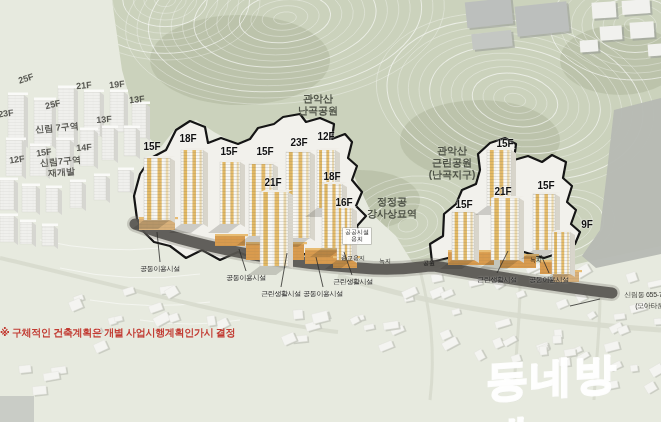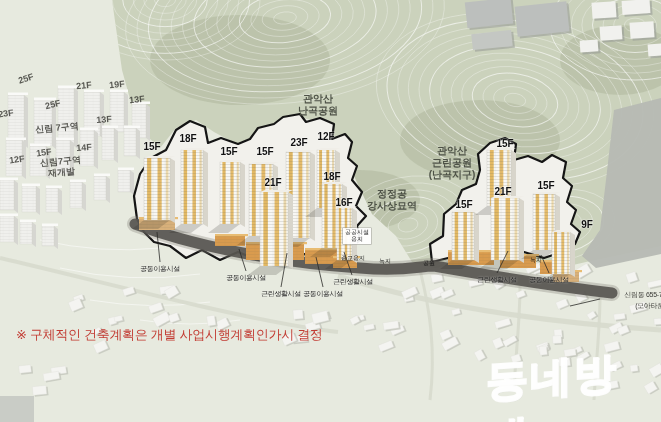--- a/index.html
+++ b/index.html
@@ -10,21 +10,21 @@
   .lab{position:absolute;pointer-events:none;white-space:pre-line;}
   .site-floor{font-weight:700;font-size:10px;line-height:1;color:#111;
     text-shadow:0 0 2px rgba(255,255,255,.85),0 0 1px rgba(255,255,255,.9);}
   .bg-floor{font-weight:600;font-size:9px;line-height:1;color:rgba(55,55,50,.82);}
   .area{font-weight:700;font-size:10px;line-height:1.2;color:#4e5247;text-align:center;}
   .area.district{color:rgba(72,72,66,.88);font-weight:600;font-size:9px;}
   .facility{font-weight:400;font-size:7px;line-height:1;color:#1c1c1c;letter-spacing:-.4px;
     text-shadow:0 0 2px rgba(255,255,255,.7);}
   .landuse{font-weight:400;font-size:6px;line-height:1.15;color:#161616;text-align:center;}
   .landuse.boxed{background:rgba(255,255,255,.93);padding:1px 2px;box-shadow:0 0 0 .5px #9a9a94;}
-  .red-note{position:absolute;left:16px;top:326px;font-size:13px;font-weight:400;
+  .red-note{position:absolute;left:0;top:326px;font-size:10px;font-weight:700;
     color:#c23b32;letter-spacing:-.3px;}
   .watermark{position:absolute;left:486px;top:348px;font-size:42px;font-weight:800;
     letter-spacing:2px;color:rgba(255,255,255,.10);
     -webkit-text-stroke:2.2px rgba(255,255,255,.92);
     text-shadow:0 0 1px rgba(255,255,255,.55),1px 1px 0 rgba(200,200,200,.35);
     transform:rotate(-4deg) skewX(-4deg);}
   .addr{position:absolute;left:592px;top:290px;width:74px;text-align:right;
     font-size:7px;line-height:1.5;color:#3c3c38;letter-spacing:-.3px;}
 </style>
 </head>
@@ -711,21 +711,21 @@
       <span class="lab bg-floor" style="left: 44px; top: 153px; transform: translate(-50%, -50%) rotate(-8deg);">15F</span>
       <span class="lab bg-floor" style="left: 17px; top: 160px; transform: translate(-50%, -50%) rotate(-8deg);">12F</span>
       <span class="lab area district" style="left: 57px; top: 128px; transform: translate(-50%, -50%) rotate(-5deg);">신림 7구역</span>
       <span class="lab area district" style="left: 61px; top: 167px; transform: translate(-50%, -50%) rotate(-5deg);">신림7구역
 재개발</span>
       <span class="lab area park" style="left: 318px; top: 105px; transform: translate(-50%, -50%) rotate(0deg);">관악산
 난곡공원</span>
       <span class="lab area park" style="left: 452px; top: 163px; transform: translate(-50%, -50%) rotate(0deg);">관악산
 근린공원
 (난곡지구)</span>
-      <span class="lab area park" style="left: 392px; top: 200px; transform: translate(-50%, -50%) rotate(0deg);">정정공
+      <span class="lab area park" style="left: 392px; top: 208px; transform: translate(-50%, -50%) rotate(0deg);">정정공
 강사상묘역</span>
       <span class="lab facility" style="left: 160px; top: 268px; transform: translate(-50%, -50%) rotate(0deg);">공동이용시설</span>
       <span class="lab facility" style="left: 246px; top: 277px; transform: translate(-50%, -50%) rotate(0deg);">공동이용시설</span>
       <span class="lab facility" style="left: 281px; top: 293px; transform: translate(-50%, -50%) rotate(0deg);">근린생활시설</span>
       <span class="lab facility" style="left: 323px; top: 293px; transform: translate(-50%, -50%) rotate(0deg);">공동이용시설</span>
       <span class="lab facility" style="left: 353px; top: 281px; transform: translate(-50%, -50%) rotate(0deg);">근린생활시설</span>
       <span class="lab facility" style="left: 497px; top: 279px; transform: translate(-50%, -50%) rotate(0deg);">근린생활시설</span>
       <span class="lab facility" style="left: 549px; top: 279px; transform: translate(-50%, -50%) rotate(0deg);">공동이용시설</span>
       <span class="lab landuse boxed" style="left: 357px; top: 236px; transform: translate(-50%, -50%) rotate(0deg);">공공시설
 용지</span>

